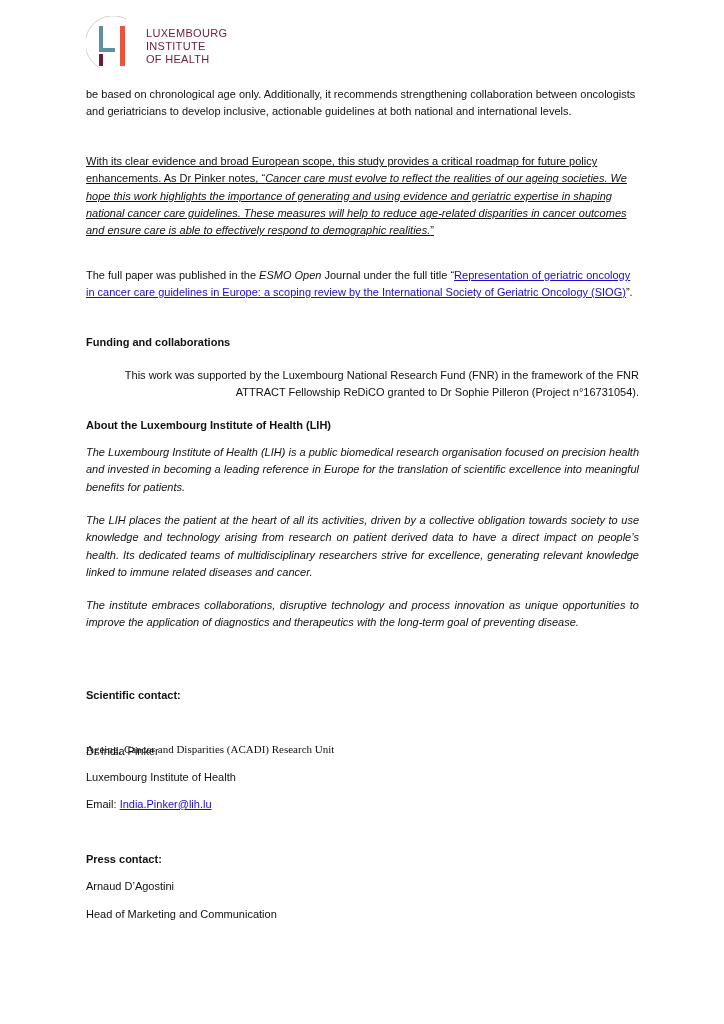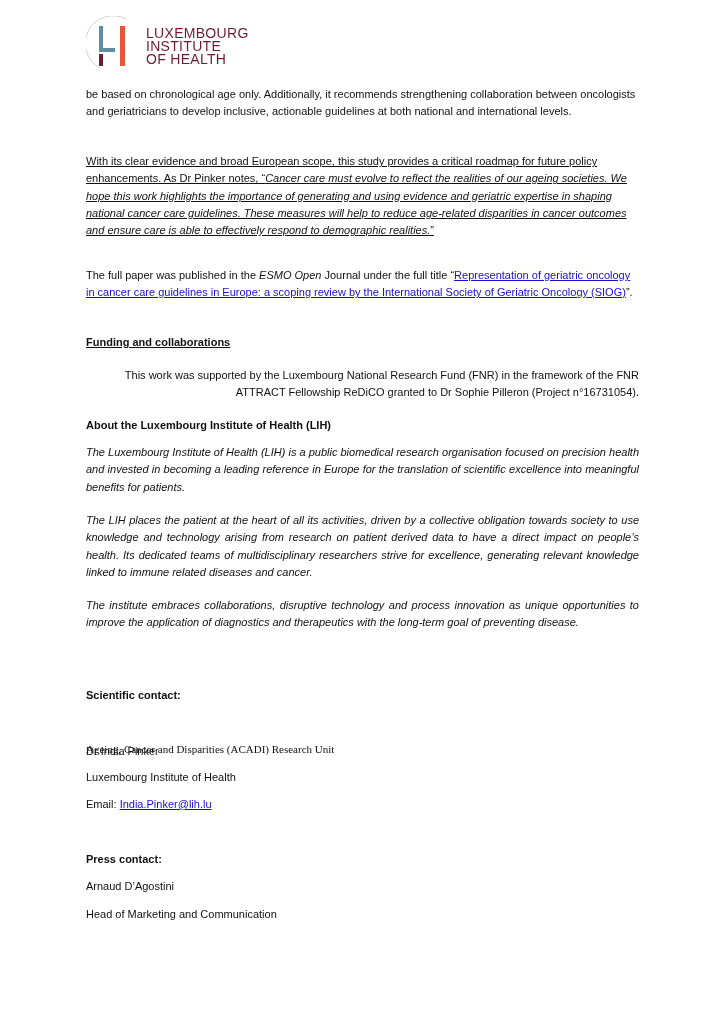--- a/index.html
+++ b/index.html
@@ -1,20 +1,20 @@
 <!DOCTYPE html>
 <html><head>
 <meta charset="utf-8">
 <style>
   html, body { margin: 0; padding: 0; background: #ffffff; }
   body { width: 724px; height: 1024px; position: relative; overflow: hidden;
          font-family: "Liberation Sans", sans-serif; color: #111; }
   .logo { position: absolute; left: 86px; top: 16px; width: 160px; height: 54px; }
   .logo-mark { position: absolute; left: 0; top: 0; width: 54px; height: 54px; }
-  .logo-text { position: absolute; left: 60px; top: 11px; font-size: 14px; line-height: 13px;
+  .logo-text { position: absolute; left: 60px; top: 11px; font-size: 11px; line-height: 13px;
                color: #6e1b33; font-weight: normal; letter-spacing: 0.3px; }
   p { margin: 0; }
   .block { position: absolute; left: 86px; width: 553px; font-size: 11px; line-height: 17.3px; }
   .justify { text-align: justify; }
   .it { font-style: italic; }
   .b { font-weight: bold; }
   a { color: #1a0dcc; text-decoration: underline; }
 </style>
 </head>
 <body>
@@ -39,21 +39,21 @@
 </div>
 
 <div class="block" style="top:153px;text-decoration:underline;">
   <p><span>With its clear evidence and broad European scope, this study provides a critical roadmap for future policy enhancements. As Dr Pinker notes, “</span><span class="it">Cancer care must evolve to reflect the realities of our ageing societies. We hope this work highlights the importance of generating and using evidence and geriatric expertise in shaping national cancer care guidelines. These measures will help to reduce age-related disparities in cancer outcomes and ensure care is able to effectively respond to demographic realities.</span><span>”</span></p>
 </div>
 
 <div class="block" style="top:267px;">
   <p><span>The full paper was published in the </span><span class="it">ESMO Open</span><span> Journal under the full title “</span><a href="#">Representation of geriatric oncology in cancer care guidelines in Europe: a scoping review by the International Society of Geriatric Oncology (SIOG)</a><span>”.</span></p>
 </div>
 
-<div class="block b" style="top:334px;text-decoration:underline;">Funding and collaborations</div>
+<div class="block b" style="top:334px;">Funding and collaborations</div>
 
 <div class="block" style="top:367px;text-align:right;">This work was supported by the Luxembourg National Research Fund (FNR) in the framework of the FNR ATTRACT Fellowship ReDiCO granted to Dr Sophie Pilleron (Project n°16731054).</div>
 
 <div class="block b" style="top:417px;">About the Luxembourg Institute of Health (LIH)</div>
 
 <div class="block it justify" style="top:444px;">The Luxembourg Institute of Health (LIH) is a public biomedical research organisation focused on precision health and invested in becoming a leading reference in Europe for the translation of scientific excellence into meaningful benefits for patients.</div>
 
 <div class="block it justify" style="top:512px;">The LIH places the patient at the heart of all its activities, driven by a collective obligation towards society to use knowledge and technology arising from research on patient derived data to have a direct impact on people’s health. Its dedicated teams of multidisciplinary researchers strive for excellence, generating relevant knowledge linked to immune related diseases and cancer.</div>
 
 <div class="block it justify" style="top:597px;">The institute embraces collaborations, disruptive technology and process innovation as unique opportunities to improve the application of diagnostics and therapeutics with the long-term goal of preventing disease.</div>

